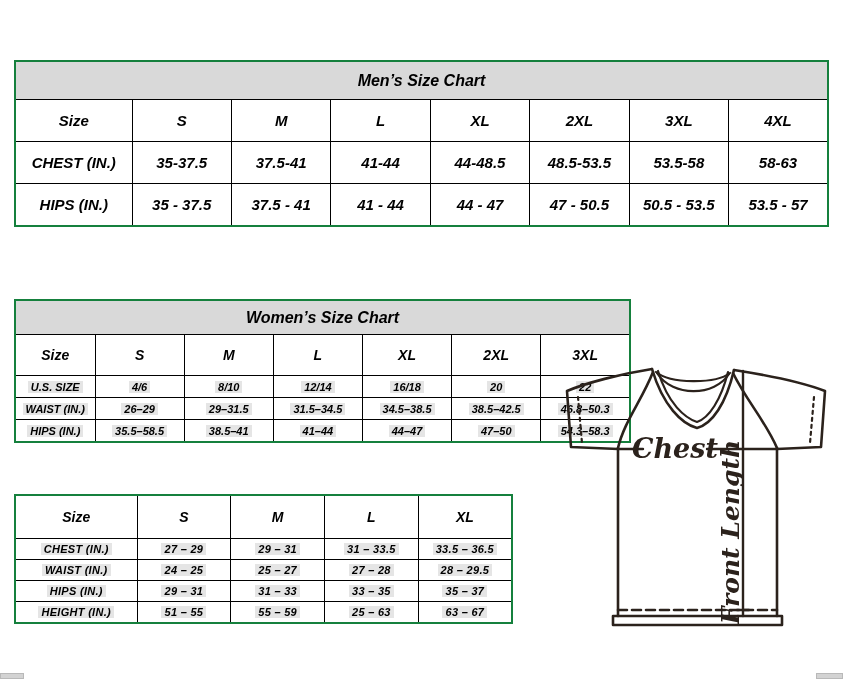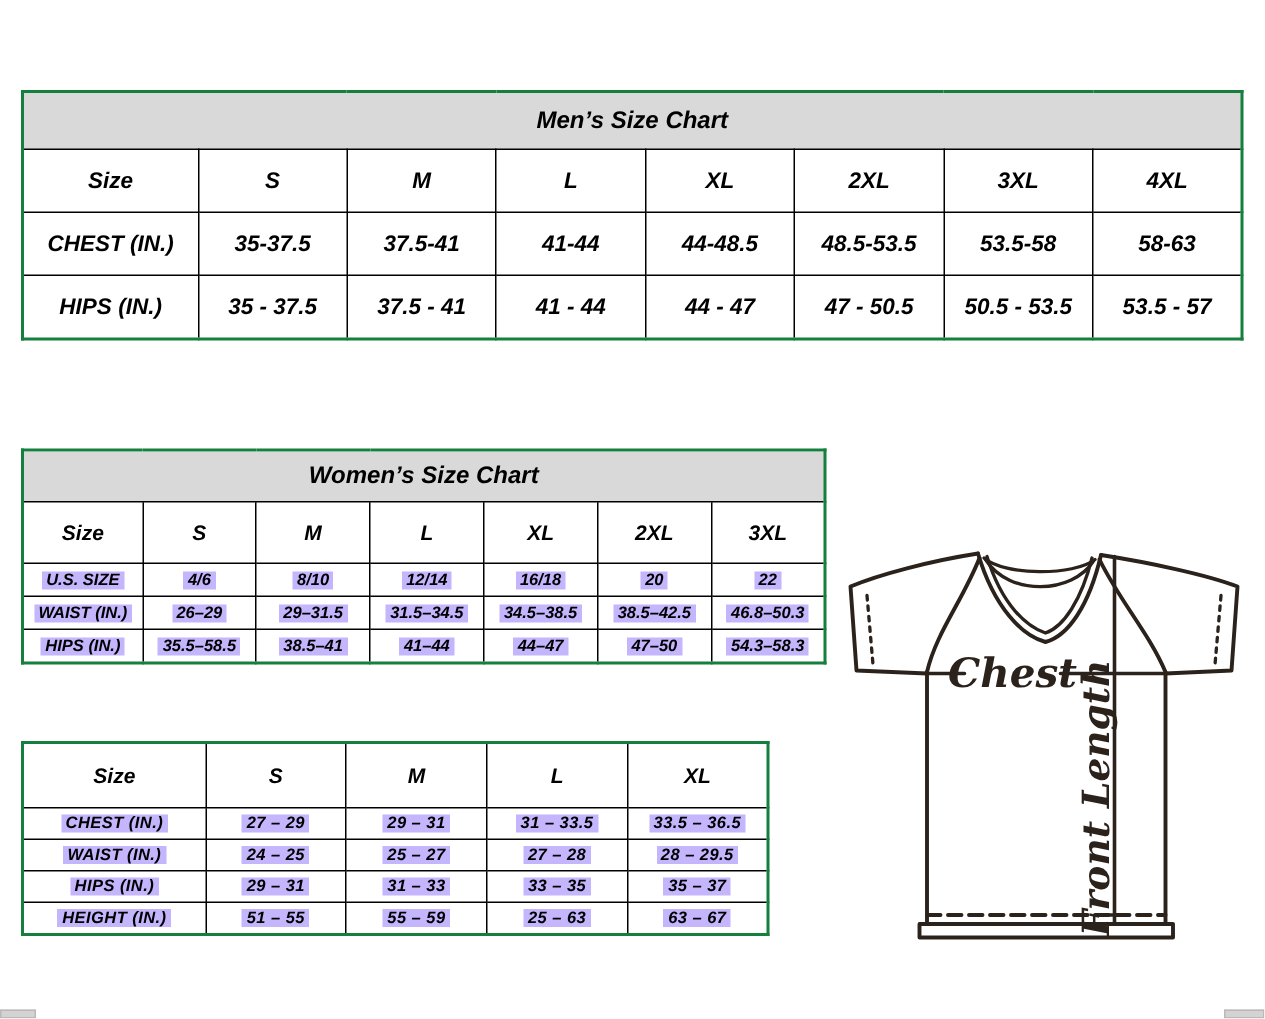--- a/index.html
+++ b/index.html
@@ -11,30 +11,30 @@
   .tbl table{border-collapse:collapse;table-layout:fixed;width:100%;border:2px solid #15803d;font-style:italic;}
   .tbl td{border:1px solid #000;text-align:center;vertical-align:middle;
           font-weight:bold;padding:0;overflow:hidden;white-space:nowrap;}
   .tbl .hdr td{background:#d9d9d9;font-size:16px;}
   
   .men{left:14px;top:60px;width:815px;}
   .men .hdr td{height:37px;}
   .men .size td{height:41px;font-size:15px;}
   .men .data td{height:41px;font-size:15px;}
   
-  .women{left:14px;top:299px;width:537px;}
+  .women{left:14px;top:299px;width:617px;}
   .women .hdr td{height:33px;font-size:16px;}
   .women .size td{height:40px;font-size:14px;}
   .women .data td{height:21px;font-size:11px;}
   
   .youth{left:14px;top:494px;width:499px;}
   .youth .hdr td{height:35px;font-size:16px;}
   .youth .size td{height:42px;font-size:14px;}
   .youth .data td{height:20px;font-size:11px;letter-spacing:.3px;}
-  .hl{background:#c4b5fd;padding:0 3px;}
+  .hl{background:#e5e5e5;padding:0 3px;}
   
   .jersey{position:absolute;left:558px;top:364px;width:276px;height:264px;}
   
   .sb{position:absolute;height:6px;background:#d3d3d3;border:1px solid #b9b9b9;box-sizing:border-box;}
   .sb.left{left:0;top:673px;width:24px;}
   .sb.right{left:816px;top:673px;width:27px;}
 </style>
 </head>
 <body>
 

